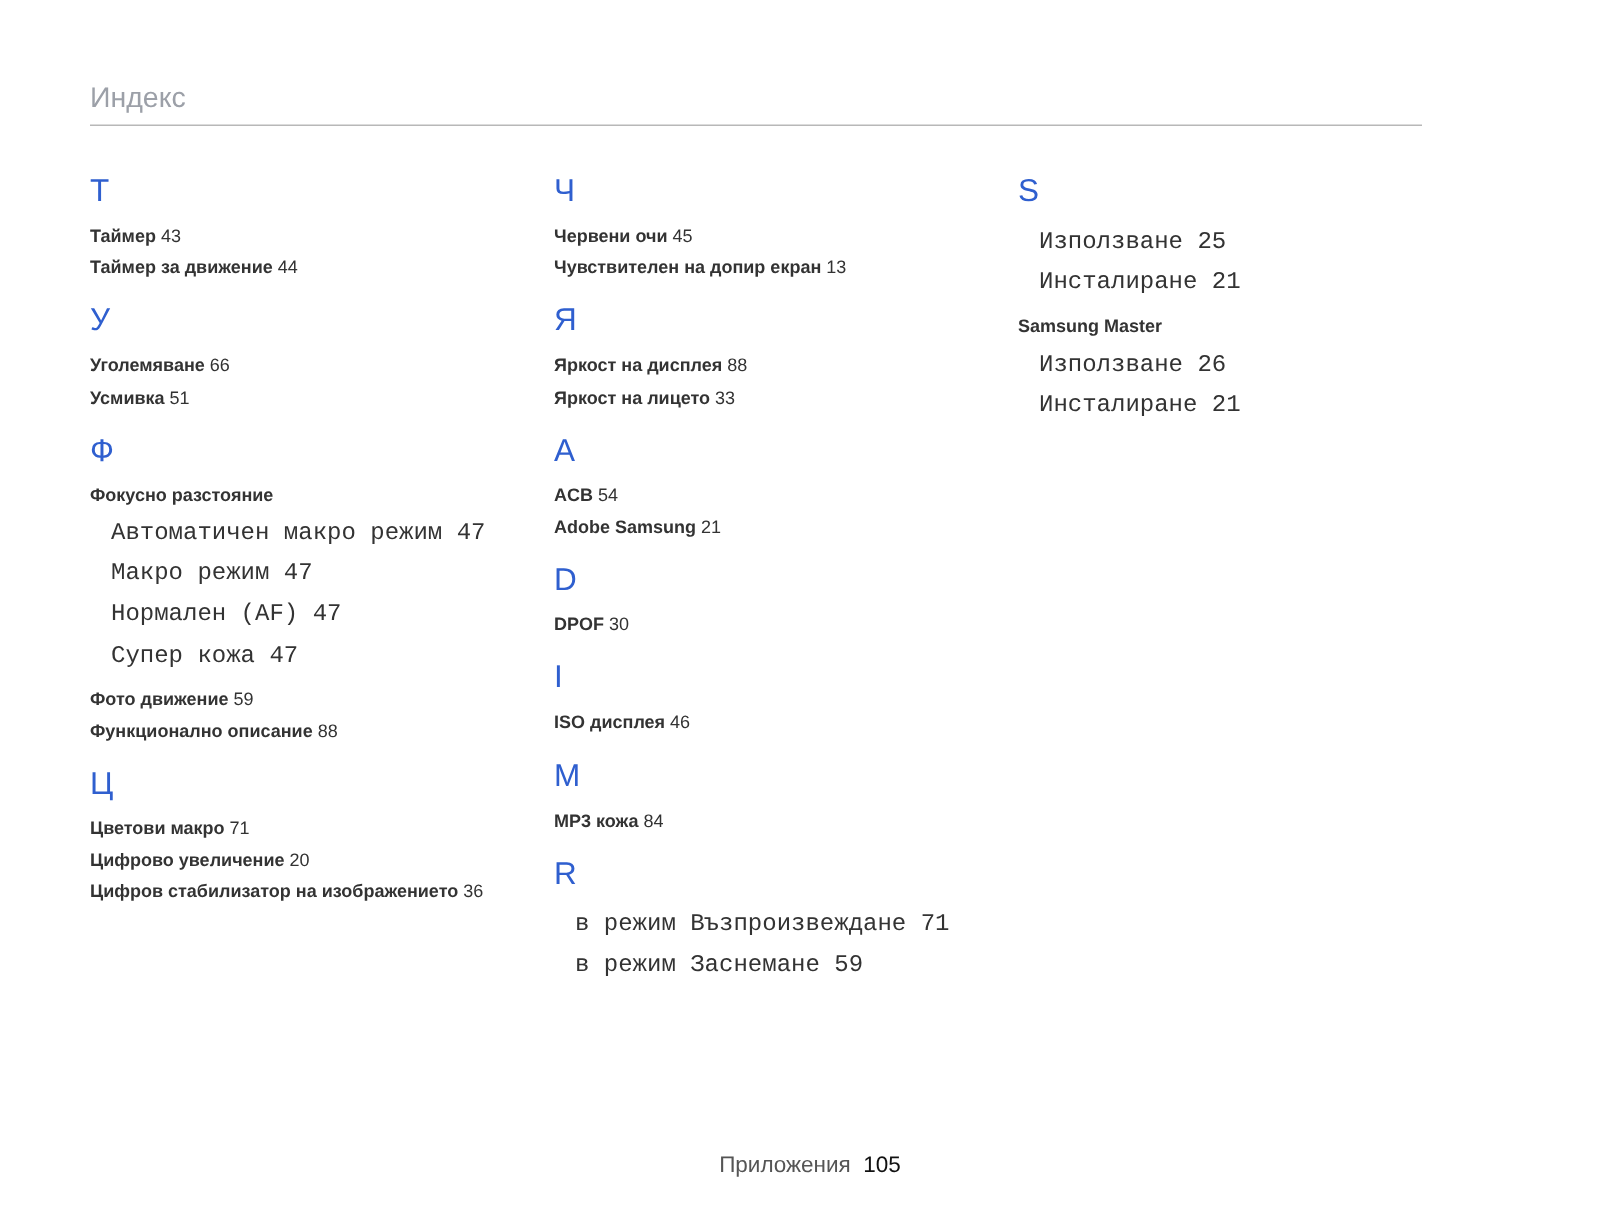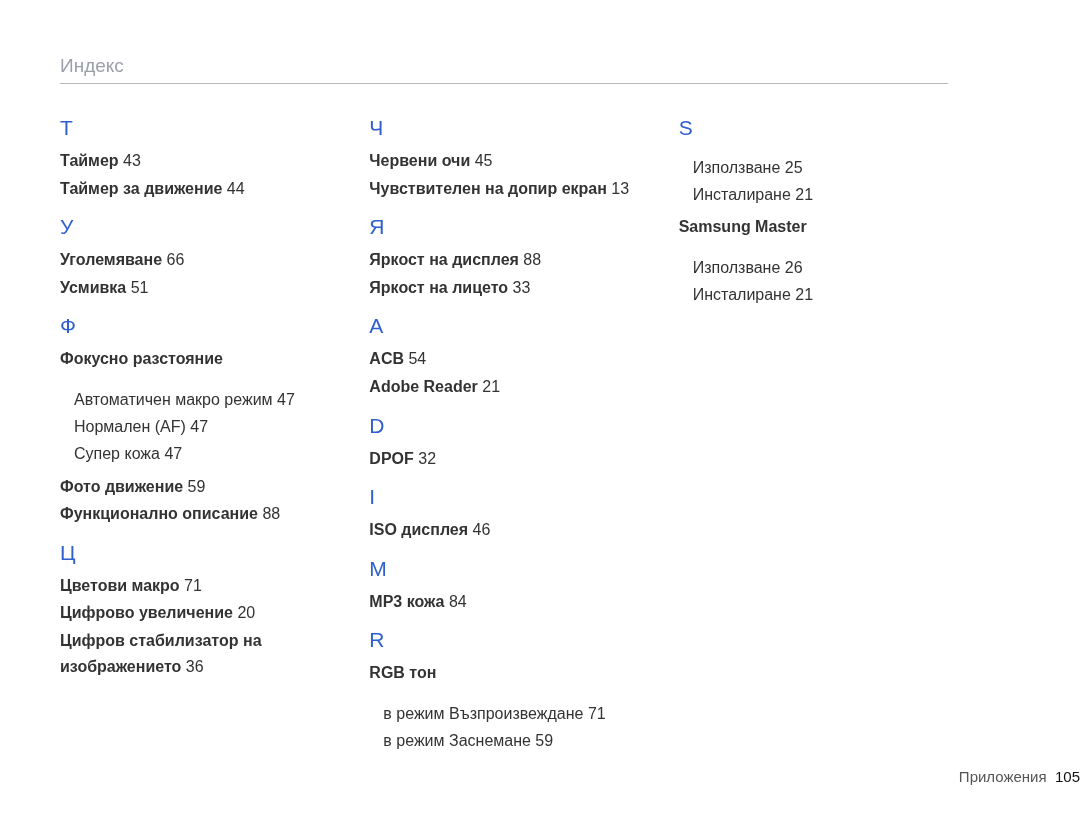--- a/index.html
+++ b/index.html
@@ -38,41 +38,42 @@
     min-width: 0;
   }
   .letter {
     color: #2f5fcf;
     font-size: 21px;
     font-weight: 400;
     margin: 14px 0 8px 0;
   }
   .entry {
     font-weight: 700;
-    font-size: 16px;
+    font-size: 12px;
     line-height: 1.6;
     margin: 2px 0;
   }
   .entry .page-num {
     font-weight: 400;
   }
   .sub-list {
-    margin: 14px 0 6px 14px;
+    margin: 2px 0 6px 14px;
+    font-family: Liberation Mono, monospace;
   }
   .sub {
     font-weight: 400;
     font-size: 16px;
     line-height: 1.7;
   }
   .footer {
     position: absolute;
     bottom: 30px;
     left: 0;
     width: 1080px;
-    text-align: right;
+    text-align: center;
     font-size: 15px;
     color: #555;
   }
   .footer .num {
     color: #111;
   }
 </style>
 </head>
 <body>
 
@@ -85,48 +86,48 @@
         <div class="letter">Т</div>
         <div class="entry"><span>Таймер</span>  <span class="page-num">43</span></div>
         <div class="entry"><span>Таймер за движение</span>  <span class="page-num">44</span></div>
         <div class="letter">У</div>
         <div class="entry"><span>Уголемяване</span>  <span class="page-num">66</span></div>
         <div class="entry"><span>Усмивка</span>  <span class="page-num">51</span></div>
         <div class="letter">Ф</div>
         <div class="entry"><span>Фокусно разстояние</span></div>
         <div class="sub-list">
           <div class="sub"><span>Автоматичен макро режим</span>  <span>47</span></div>
+          <div class="sub"><span>Макро режим</span>  <span>47</span></div>
           <div class="sub"><span>Нормален (AF)</span>  <span>47</span></div>
           <div class="sub"><span>Супер кожа</span>  <span>47</span></div>
         </div>
         <div class="entry"><span>Фото движение</span>  <span class="page-num">59</span></div>
         <div class="entry"><span>Функционално описание</span>  <span class="page-num">88</span></div>
         <div class="letter">Ц</div>
         <div class="entry"><span>Цветови макро</span>  <span class="page-num">71</span></div>
         <div class="entry"><span>Цифрово увеличение</span>  <span class="page-num">20</span></div>
         <div class="entry"><span>Цифров стабилизатор на изображението</span>  <span class="page-num">36</span></div>
       </div>
       <div class="col">
         <div class="letter">Ч</div>
         <div class="entry"><span>Червени очи</span>  <span class="page-num">45</span></div>
         <div class="entry"><span>Чувствителен на допир екран</span>  <span class="page-num">13</span></div>
         <div class="letter">Я</div>
         <div class="entry"><span>Яркост на дисплея</span>  <span class="page-num">88</span></div>
         <div class="entry"><span>Яркост на лицето</span>  <span class="page-num">33</span></div>
         <div class="letter">A</div>
         <div class="entry"><span>ACB</span>  <span class="page-num">54</span></div>
-        <div class="entry"><span>Adobe Reader</span>  <span class="page-num">21</span></div>
+        <div class="entry"><span>Adobe Samsung</span>  <span class="page-num">21</span></div>
         <div class="letter">D</div>
-        <div class="entry"><span>DPOF</span>  <span class="page-num">32</span></div>
+        <div class="entry"><span>DPOF</span>  <span class="page-num">30</span></div>
         <div class="letter">I</div>
         <div class="entry"><span>ISO дисплея</span>  <span class="page-num">46</span></div>
         <div class="letter">M</div>
         <div class="entry"><span>MP3 кожа</span>  <span class="page-num">84</span></div>
         <div class="letter">R</div>
-        <div class="entry"><span>RGB тон</span></div>
         <div class="sub-list">
           <div class="sub"><span>в режим Възпроизвеждане</span>  <span>71</span></div>
           <div class="sub"><span>в режим Заснемане</span>  <span>59</span></div>
         </div>
       </div>
       <div class="col">
         <div class="letter">S</div>
         <div class="sub-list">
           <div class="sub"><span>Използване</span>  <span>25</span></div>
           <div class="sub"><span>Инсталиране</span>  <span>21</span></div>

